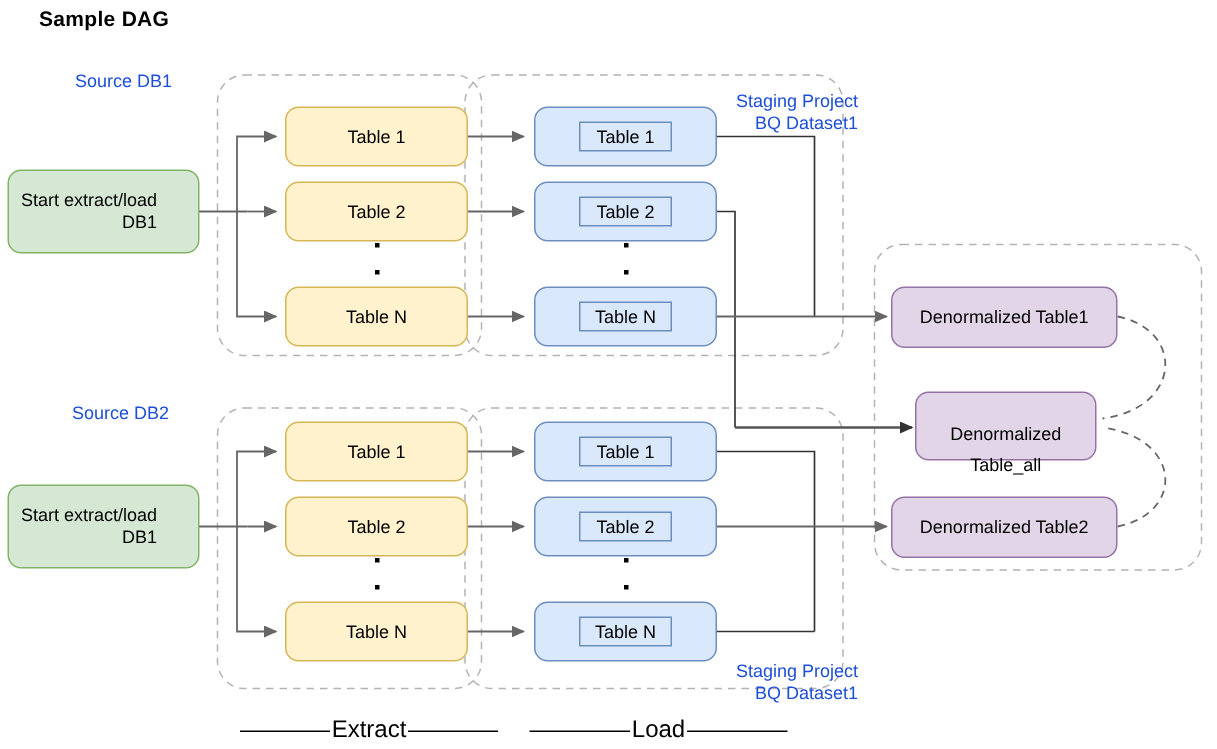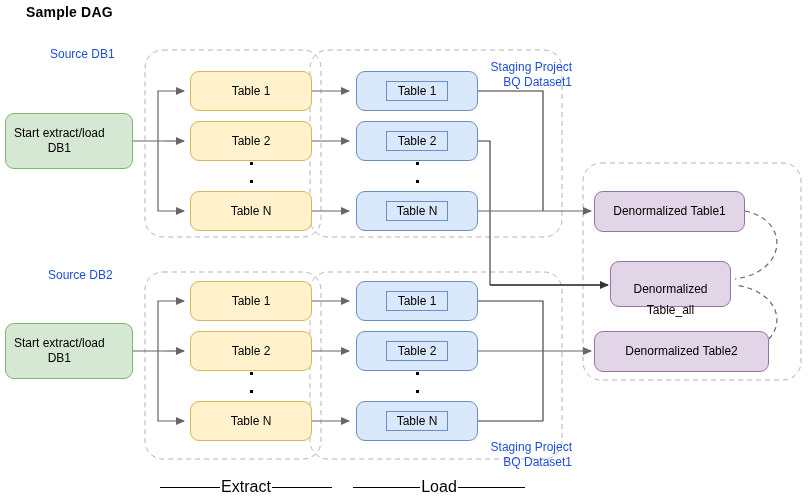--- a/index.html
+++ b/index.html
@@ -37,21 +37,21 @@
     text-align: center;
     border-radius: 9px;
     border-width: 1px;
     border-style: solid;
     z-index: 3;
   }
   .node-green {
     background: #D5E8D4;
     border-color: #82B366;
     justify-content: flex-start;
-    text-align: center;
+    text-align: right;
     padding-left: 8px;
   }
   .node-yellow {
     background: #FFF2CC;
     border-color: #D6B656;
   }
   .node-blue {
     background: #DAE8FC;
     border-color: #6C8EBF;
   }
@@ -255,21 +255,21 @@
 
   <div class="node node-purple" style="left:594px; top:191px; width:151px; height:41px;">Denormalized Table1</div>
 
   <div class="node node-purple" style="left:610px; top:261px; width:121px; height:46px;">
     <div class="two-line" style="text-align:center; gap:6px;margin-top:32px;">
       <span>Denormalized</span>
       <span>Table_all</span>
     </div>
   </div>
 
-  <div class="node node-purple" style="left:594px; top:331px; width:175px; height:41px;">Denormalized Table2</div>
+  <div class="node node-purple" style="left:594px; top:331px; width:151px; height:41px;">Denormalized Table2</div>
 
   <div class="stage-label" style="left:160px; width:172px;">
     <span class="rule"></span>
     <span class="stage-text">Extract</span>
     <span class="rule"></span>
   </div>
 
   <div class="stage-label" style="left:353px; width:172px;">
     <span class="rule"></span>
     <span class="stage-text">Load</span>

